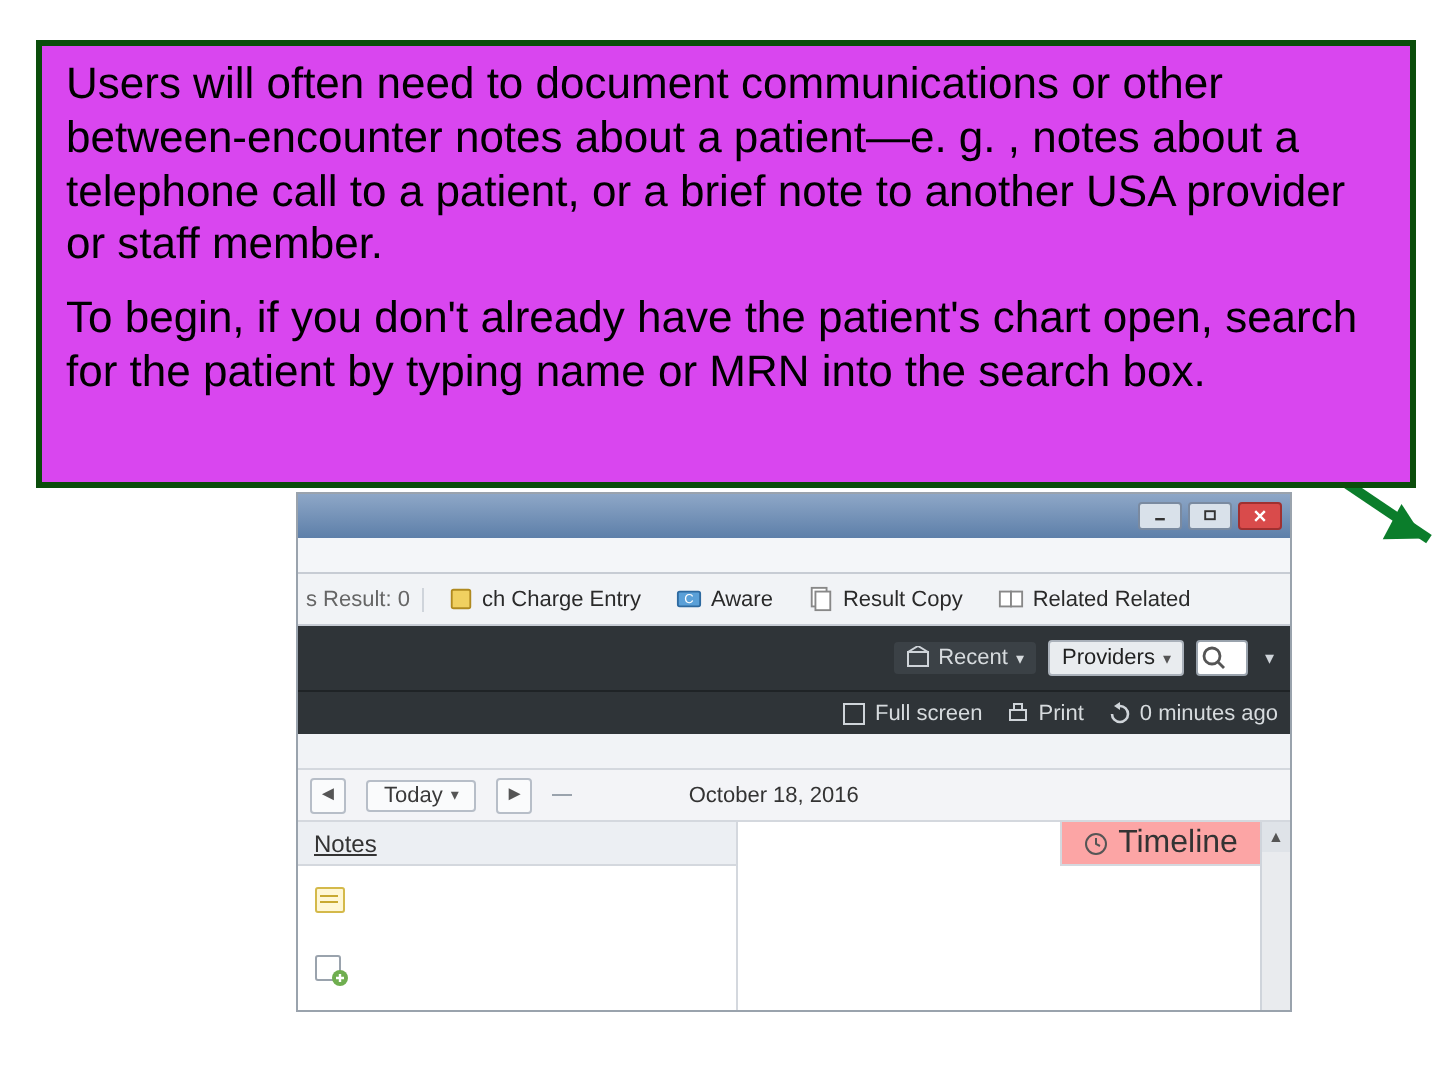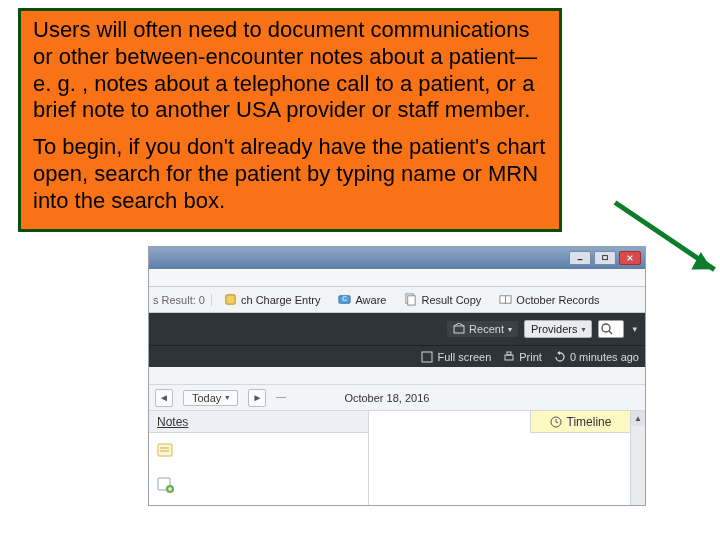--- a/index.html
+++ b/index.html
@@ -3,23 +3,23 @@
 <meta charset="utf-8">
 <style>
   * { box-sizing: border-box; margin: 0; padding: 0; }
   html, body { width: 720px; height: 540px; background: #fff; font-family: "Comic Sans MS", "Segoe UI", sans-serif; overflow: hidden; }
 
   .stage { position: relative; width: 720px; height: 540px; }
 
   
   .callout {
     position: absolute;
-    left: 18px; top: 8px;
-    width: 544px; height: 224px;
-    background: #f97316;
+    left: 18px; top: 20px;
+    width: 690px; height: 224px;
+    background: #d946ef;
     border: 3px solid #0b4d0b;
     padding: 6px 12px 10px 12px;
     color: #000;
     font-size: 22px;
     line-height: 1.22;
     z-index: 3;
   }
   .callout p { margin: 0 0 10px 0; }
 
   
@@ -214,26 +214,26 @@
   .notes-body {
     padding: 10px 8px;
     display: flex; flex-direction: column; gap: 18px;
   }
   .note-ico { width: 18px; height: 16px; }
 
   .timeline-hdr {
     position: absolute;
     right: 0; top: 0;
     width: 100px; height: 22px;
-    background: #fef9c3;
+    background: #fca5a5;
     border-left: 1px solid #d4d8de;
     border-bottom: 1px solid #d4d8de;
     display: flex; align-items: center; justify-content: center;
     gap: 5px;
-    font-size: 12px;
+    font-size: 16px;
     color: #333;
   }
   .clock-ico { width: 12px; height: 12px; }
 
   .vscroll {
     width: 15px;
     background: #e9ebee;
     border-left: 1px solid #cfd4db;
     display: flex; flex-direction: column;
   }
@@ -316,21 +316,21 @@
         <span>Result Copy</span>
       </span>
 
       <span class="tbtn">
         <span class="ico">
           <svg viewBox="0 0 14 14" width="13" height="13">
               <rect x="1" y="3" width="6" height="8" fill="#fff" stroke="#888"></rect>
               <rect x="7" y="3" width="6" height="8" fill="#fff" stroke="#888"></rect>
             </svg>
         </span>
-        <span>October Records</span>
+        <span>Related Related</span>
       </span>
     </div>
 
     <div class="dark-strip">
       <span class="chip">
         <span class="ds-ico">
           <svg viewBox="0 0 12 12" width="12" height="12">
               <rect x="1" y="3" width="10" height="7" fill="none" stroke="#cfd4d9"></rect>
               <path d="M1 3 L6 0 L11 3" fill="none" stroke="#cfd4d9"></path>
             </svg>

